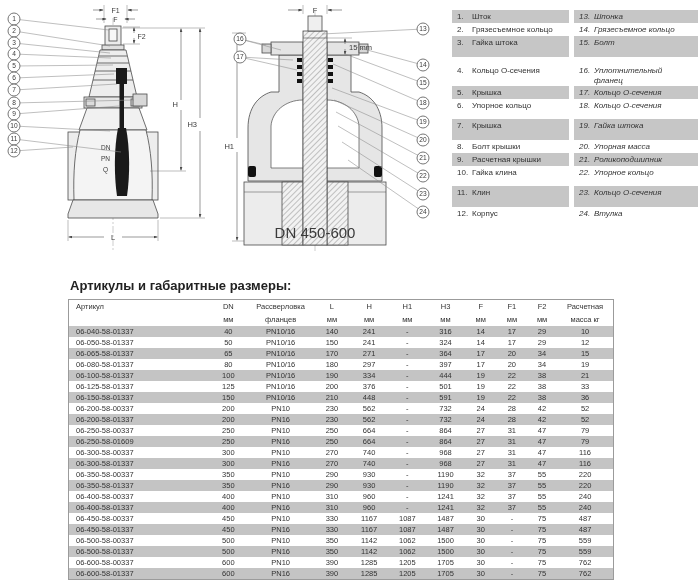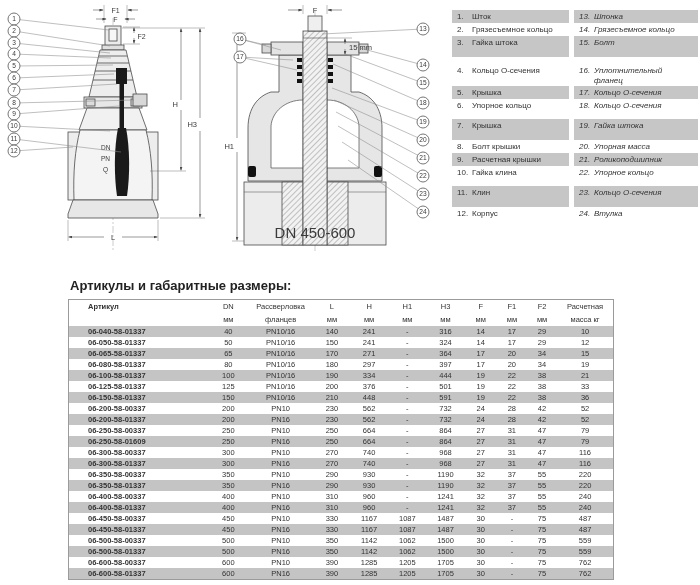--- a/index.html
+++ b/index.html
@@ -20,21 +20,21 @@
   .lg-label{flex:1;max-width:92px;}
   .lg-gap{height:7px;}
   
   #table-section{position:absolute;left:68px;top:278px;width:548px;}
   .tbl-title{font-size:13px;font-weight:700;color:#222;margin:0 0 6px 2px;}
   table.dim-table{border-collapse:collapse;border:1px solid #9b9b9b;width:546px;
                   table-layout:fixed;font-size:7.5px;color:#333;}
   .dim-table th,.dim-table td{padding:0;height:11px;line-height:11px;text-align:center;
                   font-weight:normal;overflow:hidden;white-space:nowrap;}
   .dim-table thead th{height:13px;line-height:13px;}
-  .dim-table th:first-child,.dim-table td:first-child{text-align:left;padding-left:19px;font-weight:bold;}
+  .dim-table th:first-child,.dim-table td:first-child{text-align:left;padding-left:7px;}
   .dim-table tbody tr.shaded td{background:#c4c4c4;}
 </style>
 </head>
 <body>
 
 <div id="page">
 
   <svg id="drawing-svg" width="452" height="272" viewBox="0 0 452 272">
     <defs>
       <pattern id="hatch" width="4" height="4" patternUnits="userSpaceOnUse" patternTransform="rotate(45)">

